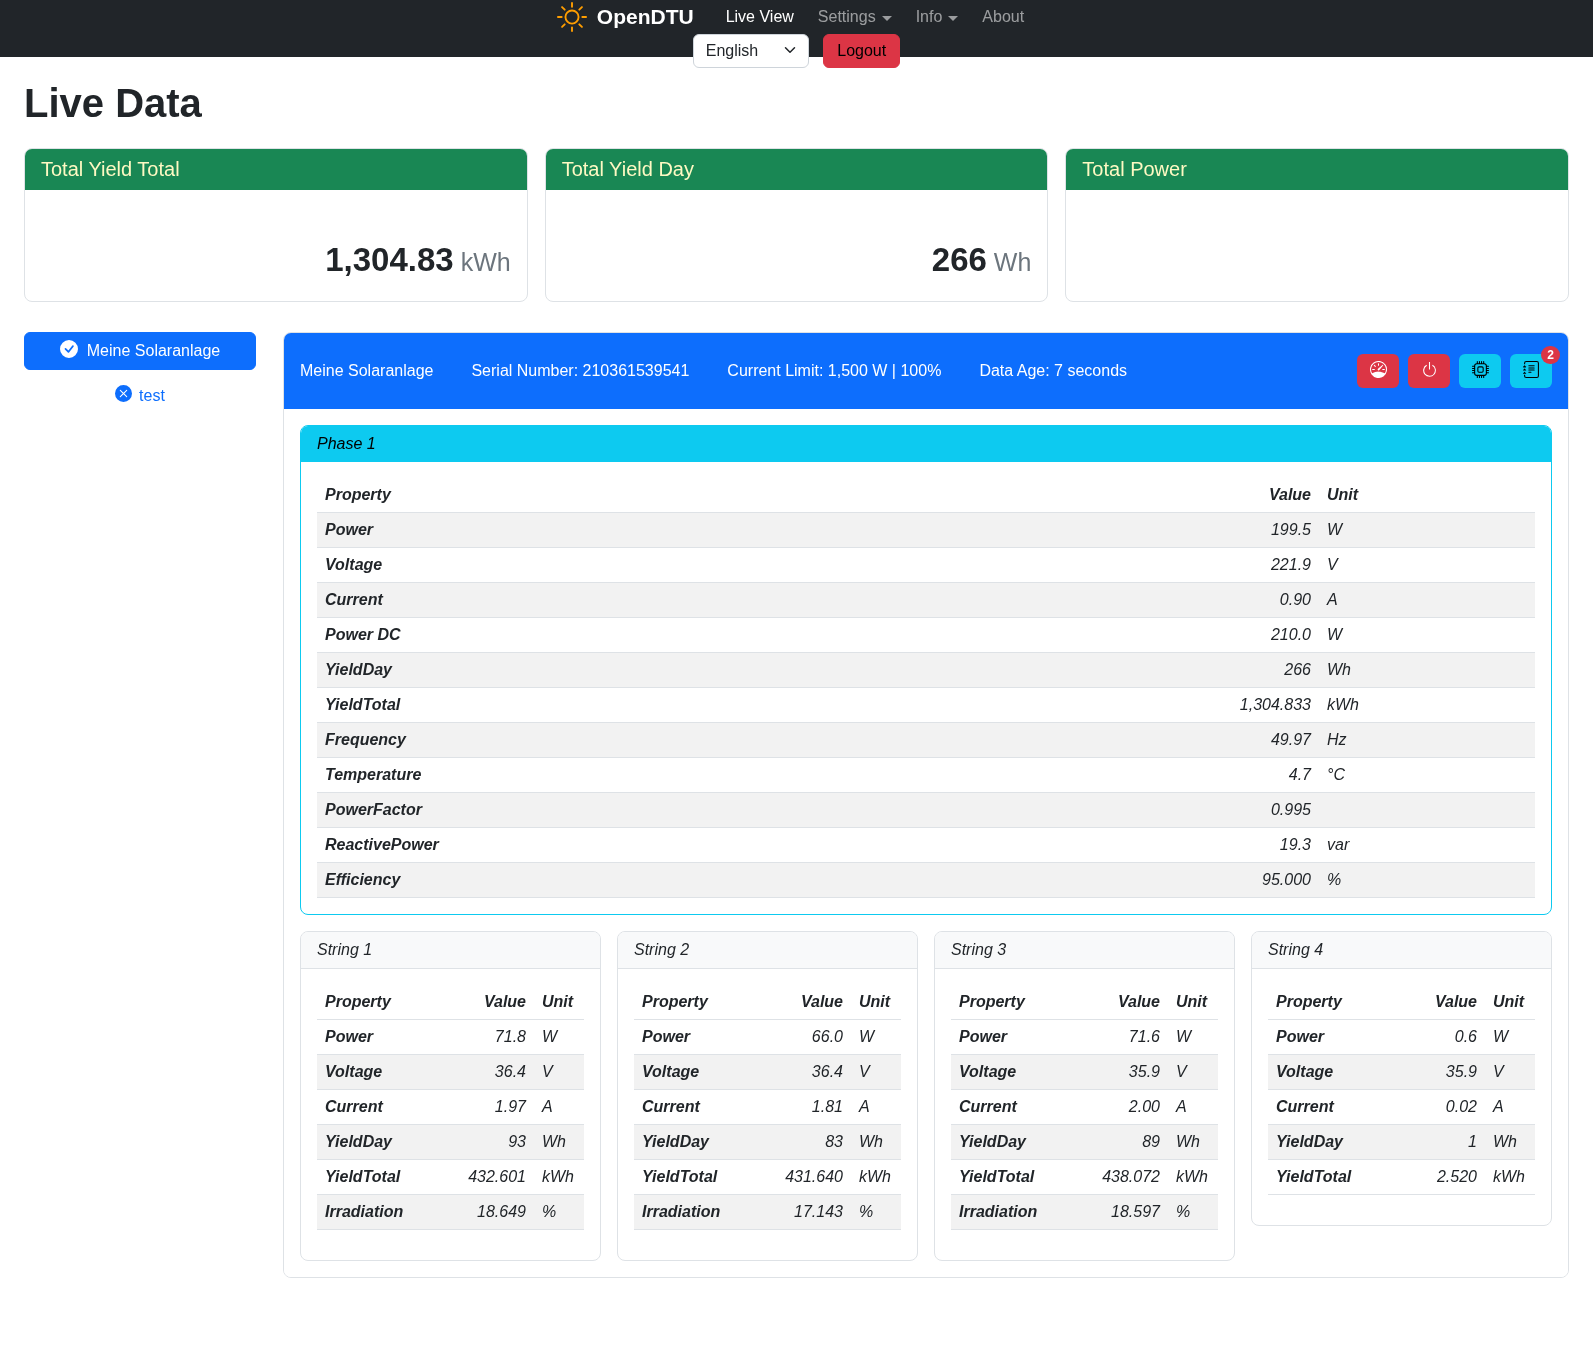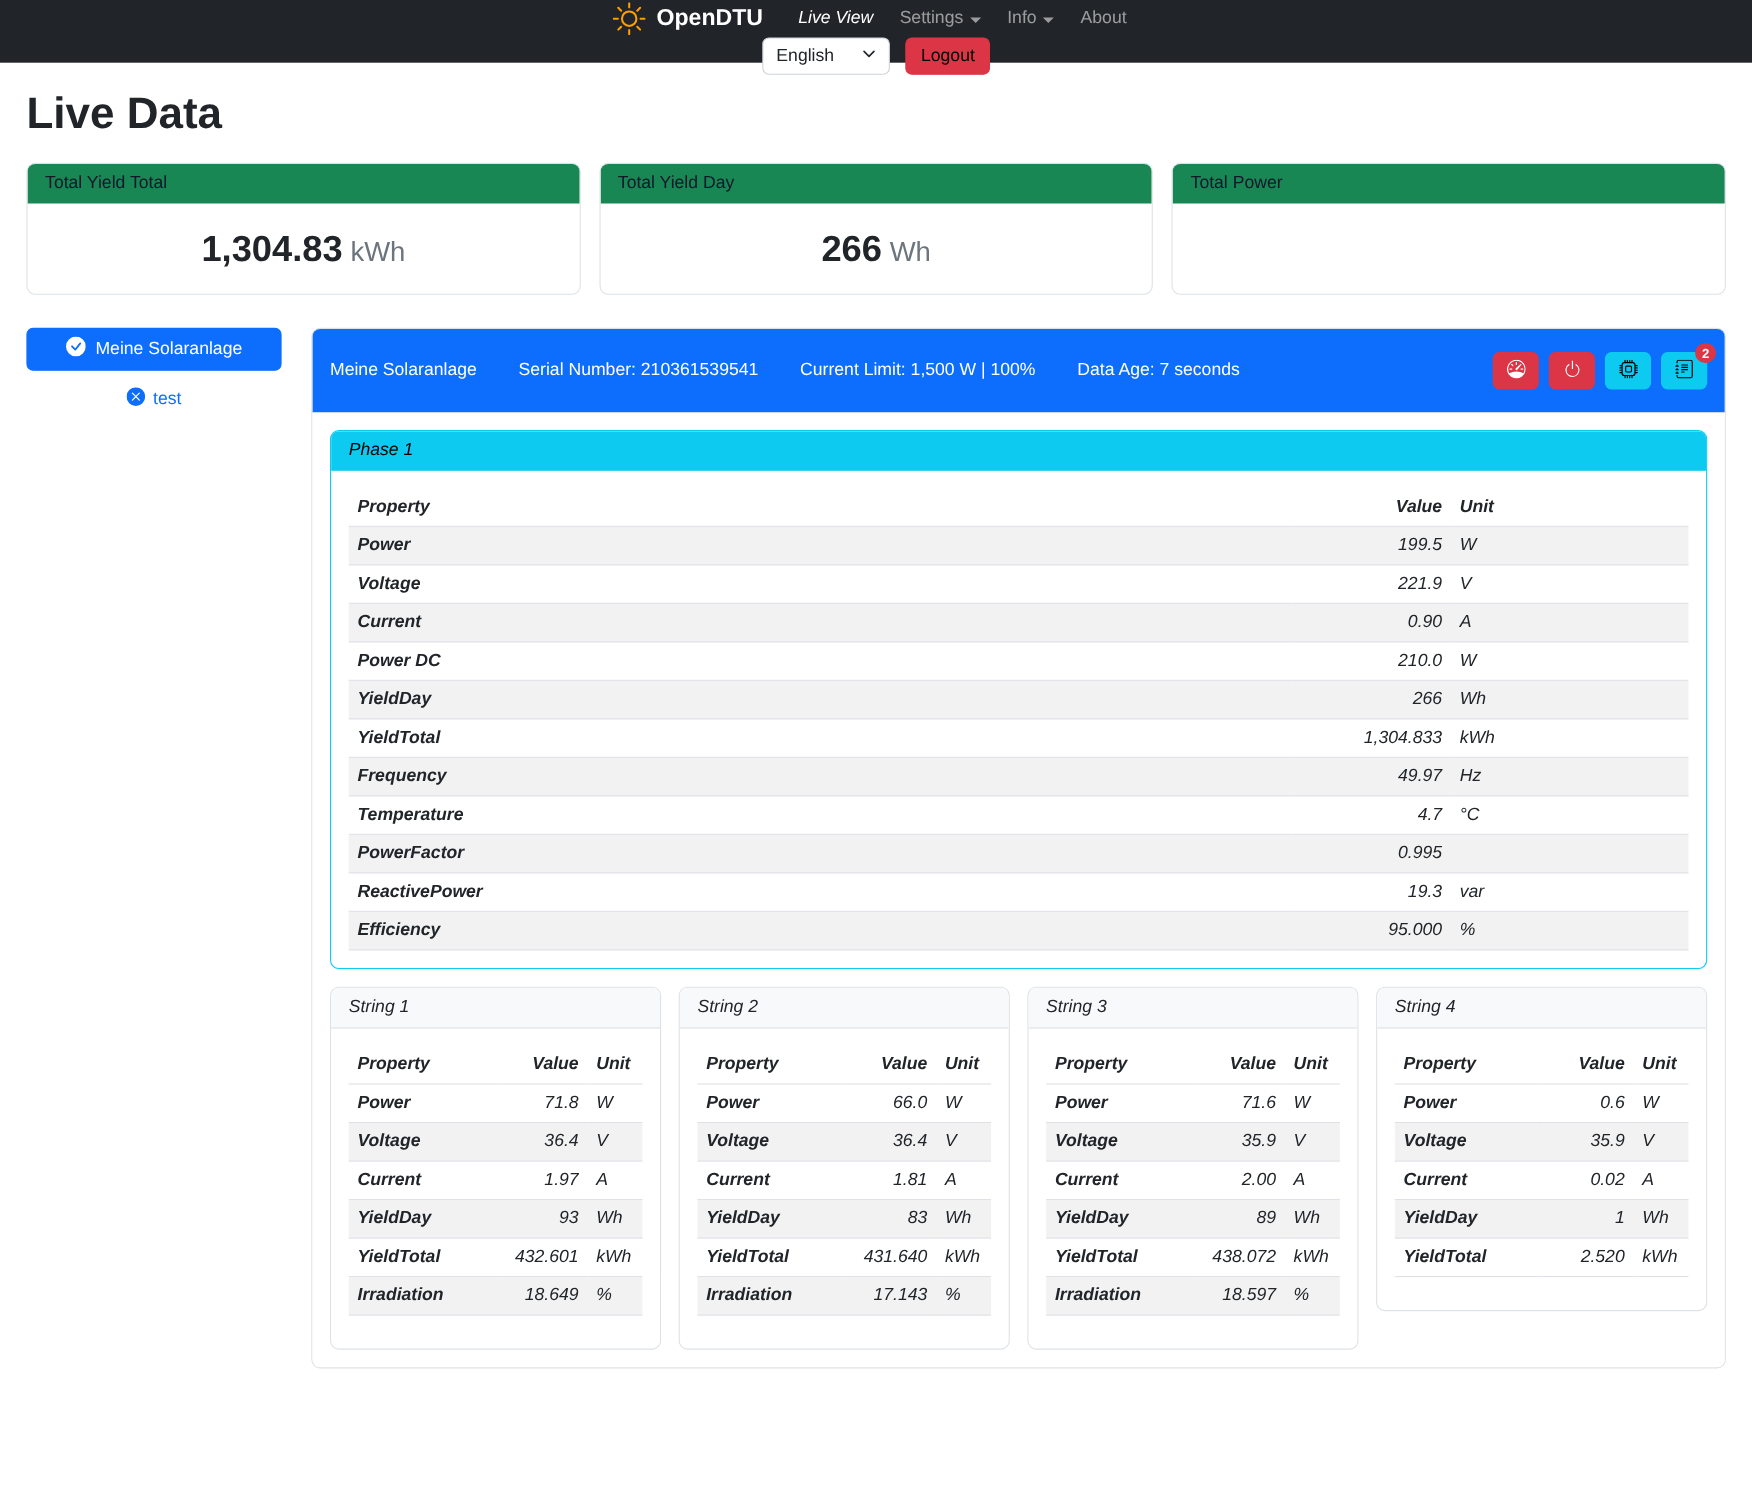--- a/index.html
+++ b/index.html
@@ -23,21 +23,21 @@
     display: flex; align-items: center; gap: 10px;
     color: #fff; font-size: 21px; font-weight: 700;
     margin-right: 20px; cursor: pointer;
   }
   .brand svg { display: block; }
   .nav-link {
     color: rgba(255,255,255,.55); font-size: 16px;
     padding: 8px 12px; cursor: pointer;
     display: inline-flex; align-items: center; gap: 6px;
   }
-  .nav-link.active { color: #fff; font-style: italic; }
+  .nav-link.active { color: #fff; }
   .caret {
     display: inline-block; width: 0; height: 0;
     border-top: 5px solid currentColor;
     border-left: 5px solid transparent; border-right: 5px solid transparent;
     margin-top: 2px;
   }
   .nav-right { display: flex; align-items: center; gap: 14px; }
   .lang-select {
     background: #fff; color: #212529; border: 1px solid #ced4da;
     border-radius: 6px; padding: 7px 12px;
@@ -55,24 +55,24 @@
   .content { padding: 14px 24px 28px 24px; }
   .page-title { font-size: 40px; font-weight: 700; margin: 10px 0 22px 0; color: #212529; }
 
   
   .summary-row { display: flex; gap: 17px; margin-bottom: 30px; }
   .summary-card {
     flex: 1; background: #fff;
     border: 1px solid #dee2e6; border-radius: 8px; overflow: hidden;
   }
   .summary-card .hdr {
-    background: #198754; color: #0f172a;
-    padding: 9px 16px; font-size: 16px;
-  }
-  .summary-card .bdy { padding: 22px 16px; text-align: center; }
+    background: #198754; color: #fef9c3;
+    padding: 9px 16px; font-size: 20px;
+  }
+  .summary-card .bdy { padding: 22px 16px; text-align: right; margin-top: 29px; }
   .big-val { font-size: 33px; font-weight: 700; color: #212529; }
   .big-unit { font-size: 25px; color: #6c757d; font-weight: 400; margin-left: 7px; }
 
   
   .live-row { display: flex; align-items: flex-start; gap: 27px; }
 
   .sidebar { width: 232px; flex-shrink: 0; }
   .inverter-btn {
     width: 100%; background: #0d6efd; color: #fff;
     border: 1px solid #0d6efd; border-radius: 6px;

